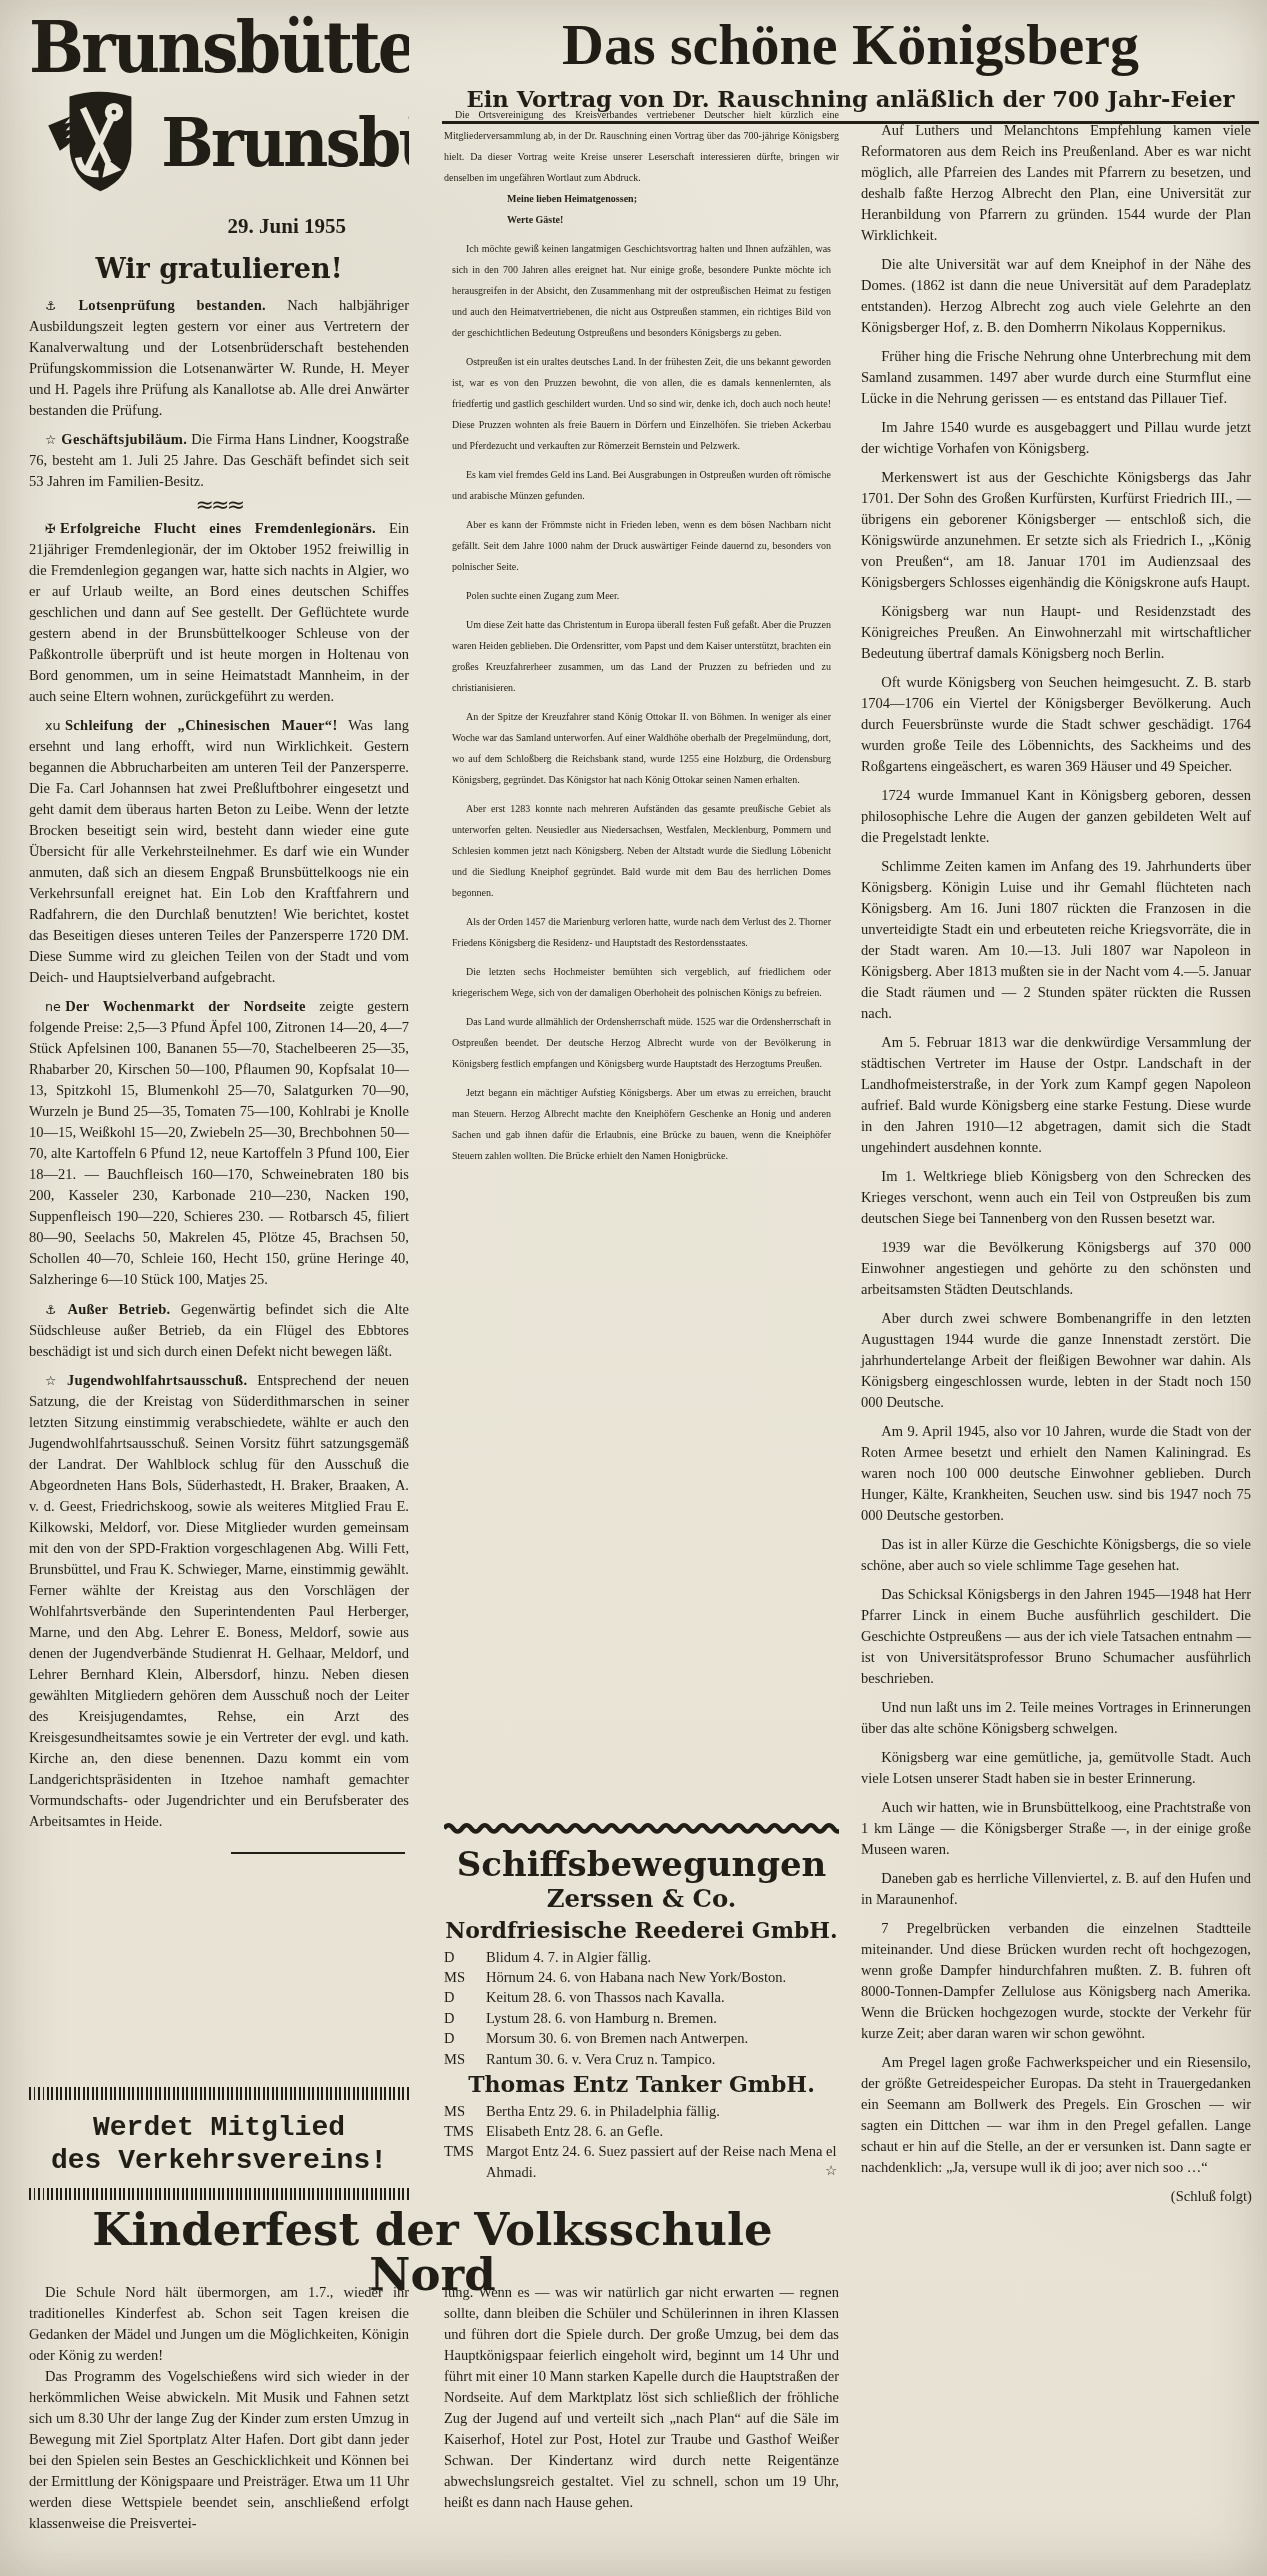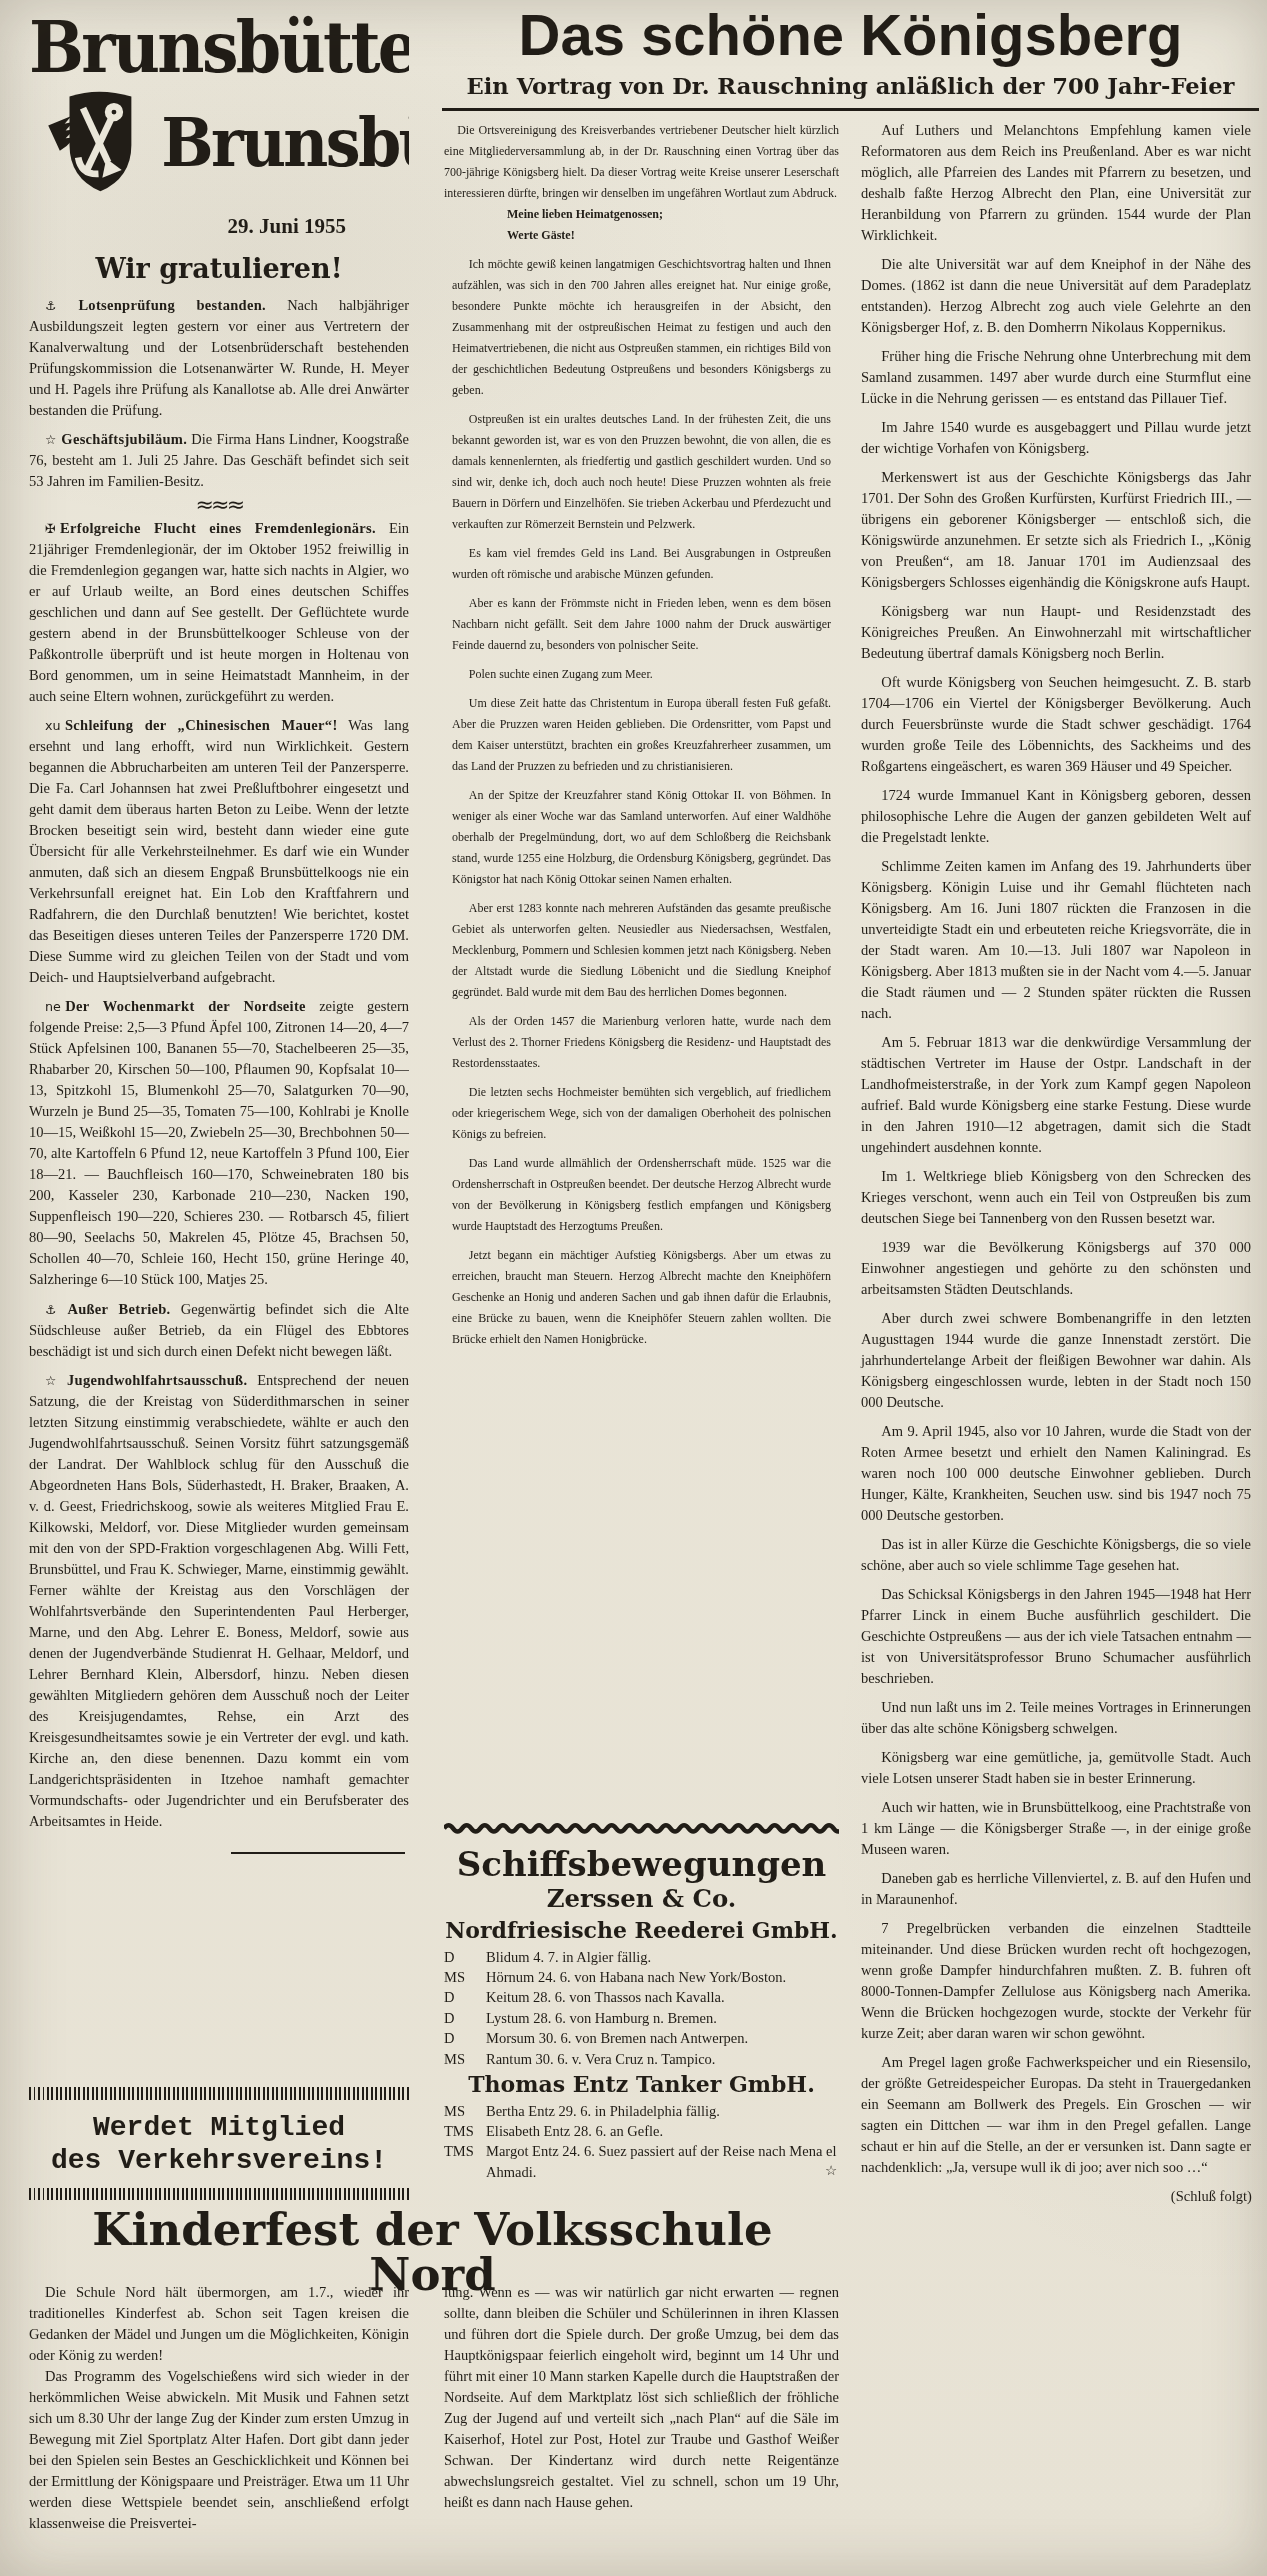--- a/index.html
+++ b/index.html
@@ -28,27 +28,27 @@
   .squiggle{font-family:"DejaVu Sans",sans-serif;text-align:center;font-size:22px;letter-spacing:-2.7px;
             line-height:9px;margin:3.6px 0 9px;}
   .endruleA{width:46%;margin:20px 3.6px 0 auto;border-top:2.7px solid #211d17;}
   .membox{position:absolute;left:29px;top:2087px;width:380px;}
   .hatch{height:12.7px;background:repeating-linear-gradient(90deg,#211d17 0 1.8px,transparent 1.8px 4.5px);}
   .memtext{font-family:Liberation Mono, monospace;font-size:28px;font-weight:bold;text-align:center;
            line-height:1.15;padding:12.7px 0 11px;}
 
   
   .articleHead{position:absolute;left:442px;top:5.4px;width:817px;text-align:center;}
-  .articleHead h1{margin:0;font-family:Liberation Sans, sans-serif;font-size:58px;line-height:1.05;font-weight:bold;letter-spacing:0;}
+  .articleHead h1{margin:10px;font-family:Liberation Serif, serif;font-size:58px;line-height:1.05;font-weight:bold;letter-spacing:0;}
   .articleHead .sub{font-family:"DejaVu Serif",serif;font-size:22.6px;font-weight:bold;margin-top:7.2px;}
   .headrule{border-top:3.6px solid #211d17;margin-top:9px;}
 
   
-  .colB{position:absolute;left:444px;top:120px;width:395px;height:1711px;overflow:hidden;
-        font-size:12px;line-height:21px;text-align:justify;}
+  .colB{position:absolute;left:444px;top:104px;width:395px;height:1711px;overflow:hidden;
+        font-size:10px;line-height:21px;text-align:justify;}
   .colC{position:absolute;left:853px;top:112px;width:406px;height:2459px;overflow:hidden;
         font-size:14.5px;line-height:21px;text-align:justify;}
   .art{margin:8px;text-indent:1.4em;}
   .intro{margin:0;text-indent:1.1em;}
   .salut{margin:0 0 0 63px;font-weight:bold;}
   .schluss{margin:7px 0 0;text-align:right;padding-right:7.2px;}
 
   
   .wavy{position:absolute;left:444px;top:1822px;width:395px;height:12.7px;}
   .shipping{position:absolute;left:444px;top:1847px;width:395px;}

